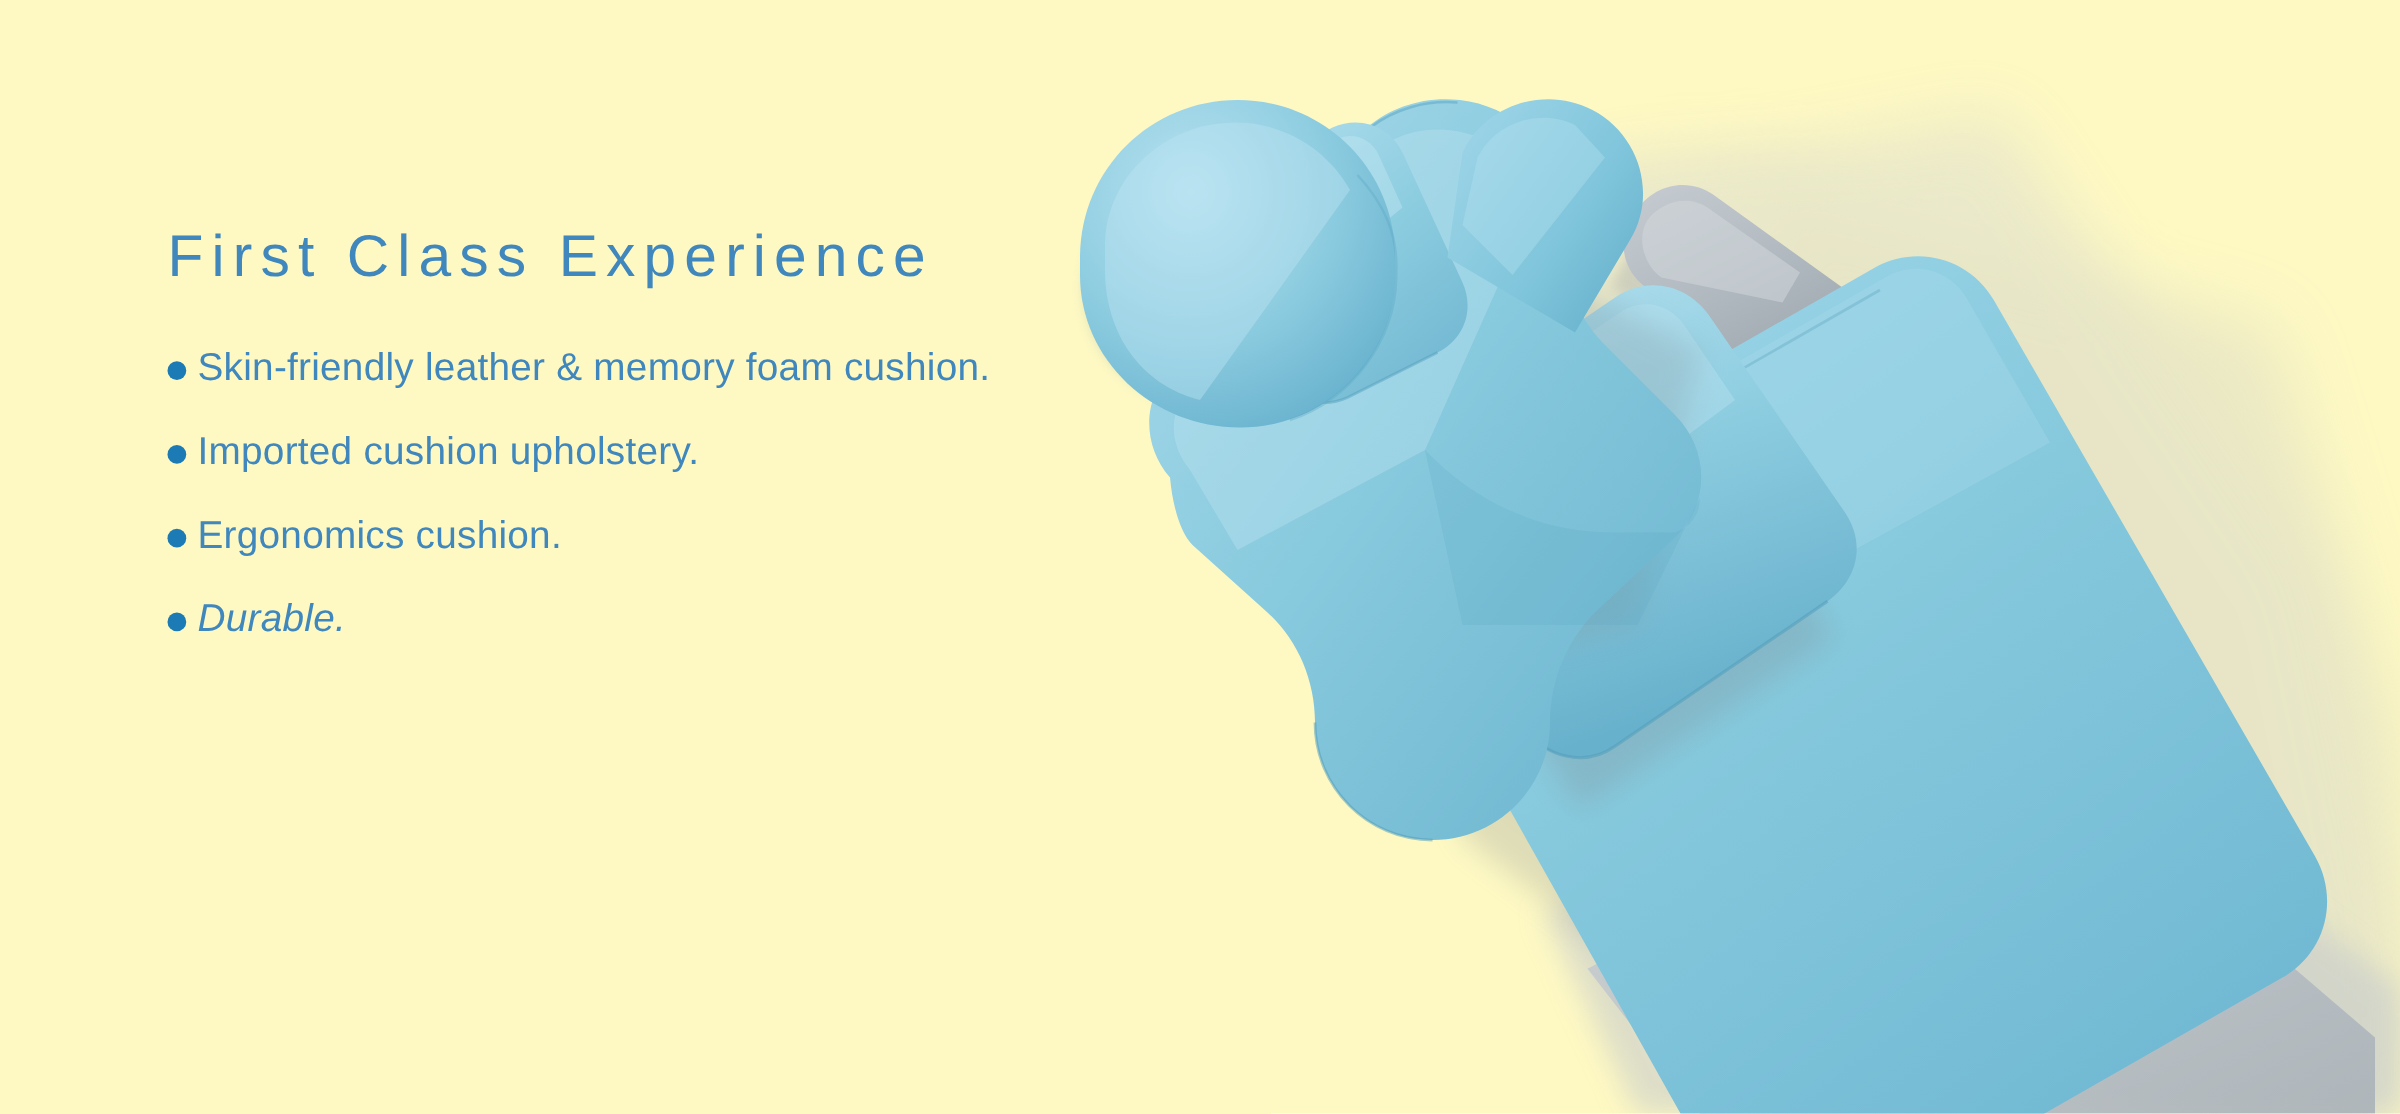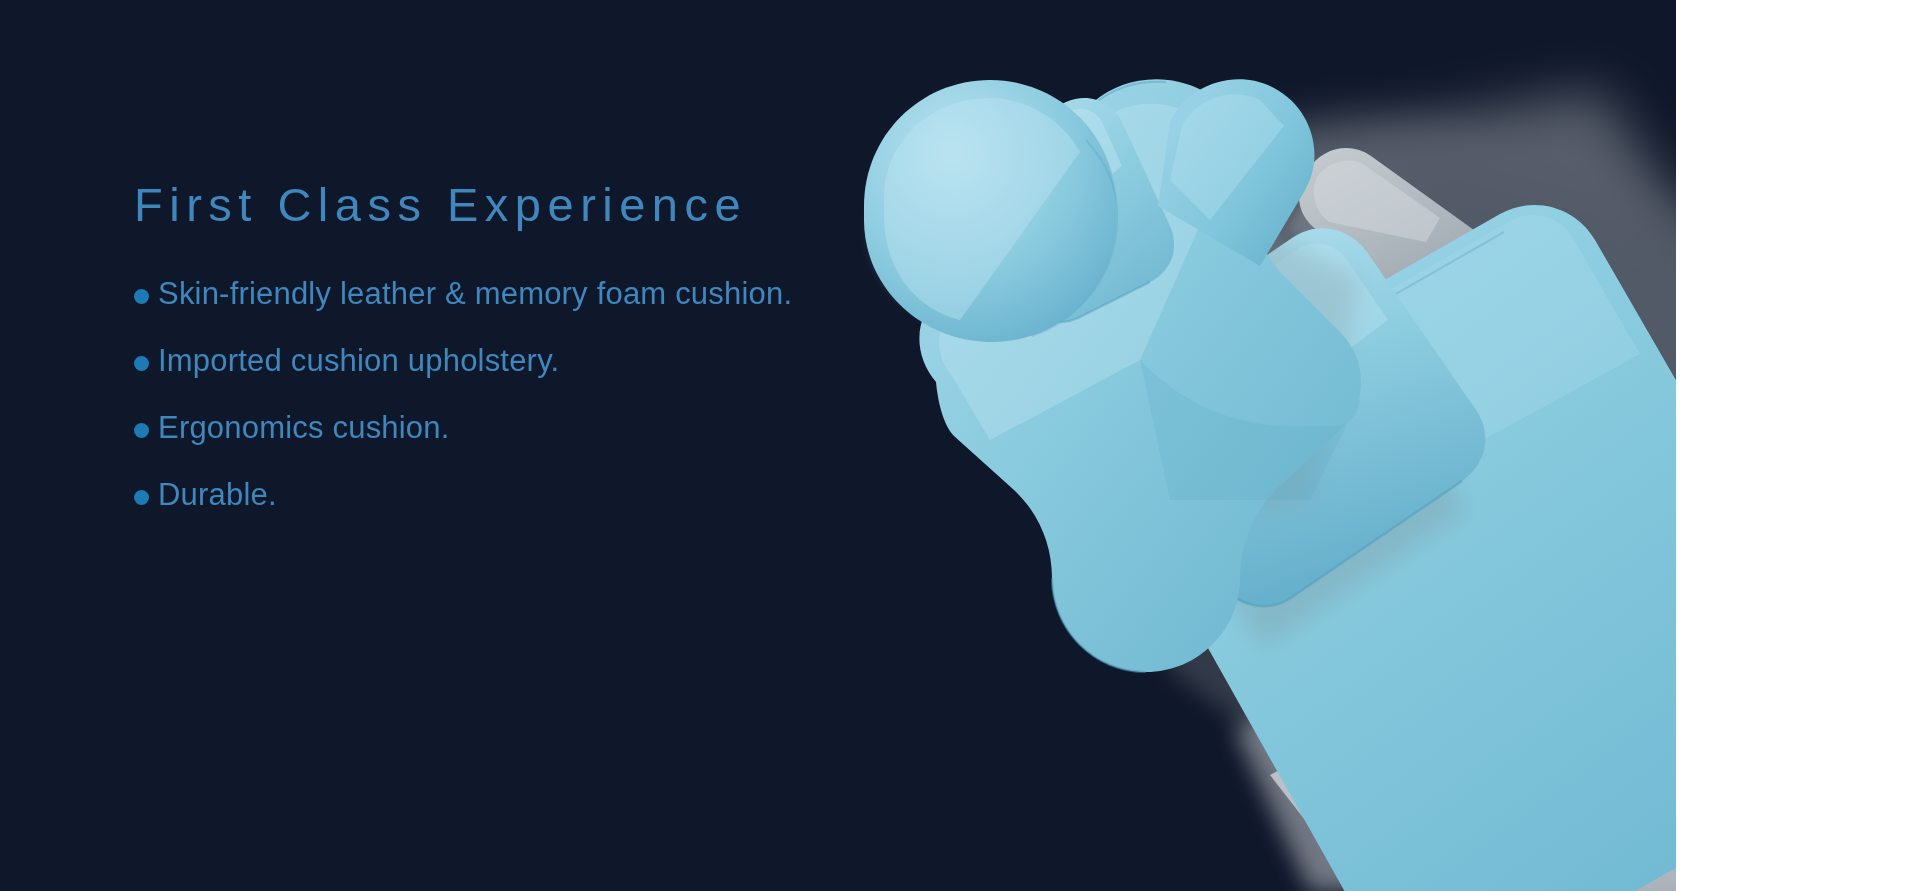--- a/index.html
+++ b/index.html
@@ -7,23 +7,23 @@
     margin: 0;
     padding: 0;
     background: #ffffff;
   }
   body {
     font-family: "Liberation Sans", sans-serif;
   }
 
   #stage {
     position: relative;
-    width: 1676px;
+    width: 1920px;
     height: 891px;
-    background: #0f172a;
+    background: #fef9c3;
     overflow: hidden;
   }
 
   
   .text-panel {
     position: absolute;
     left: 134px;
     top: 178px;
     width: 800px;
     z-index: 40;
@@ -46,21 +46,21 @@
     padding: 0;
   }
 
   .bullet-item {
     display: flex;
     align-items: flex-start;
     margin: 0 0 36px 0;
     line-height: 1;
     text-align: center;
   }
-  .bullet-item:last-child { margin-bottom: 12px; }
+  .bullet-item:last-child { margin-bottom: 12px; font-style: italic; }
 
   .bullet-dot {
     flex: 0 0 auto;
     width: 15px;
     height: 15px;
     border-radius: 50%;
     background: #1c7ab5;
     margin-top: 11px;
     margin-right: 9px;
   }

